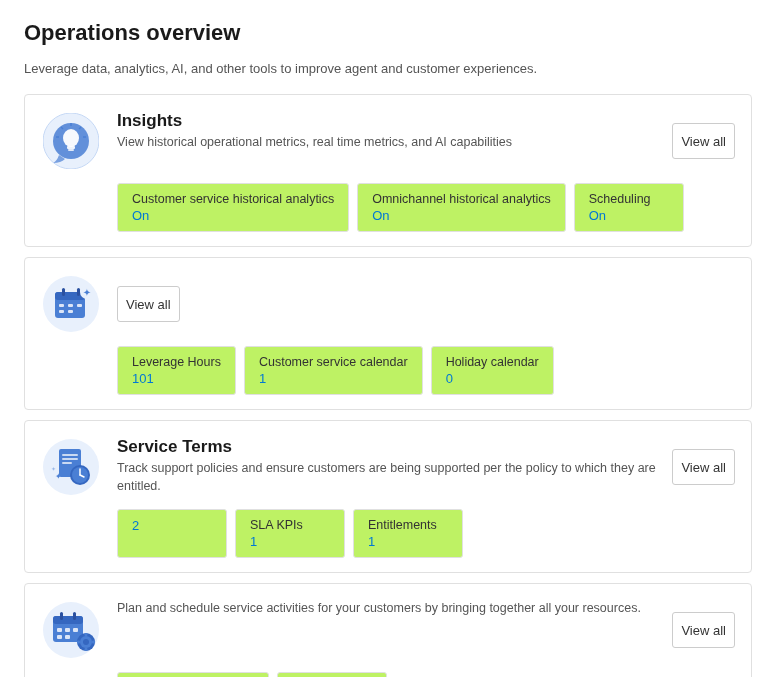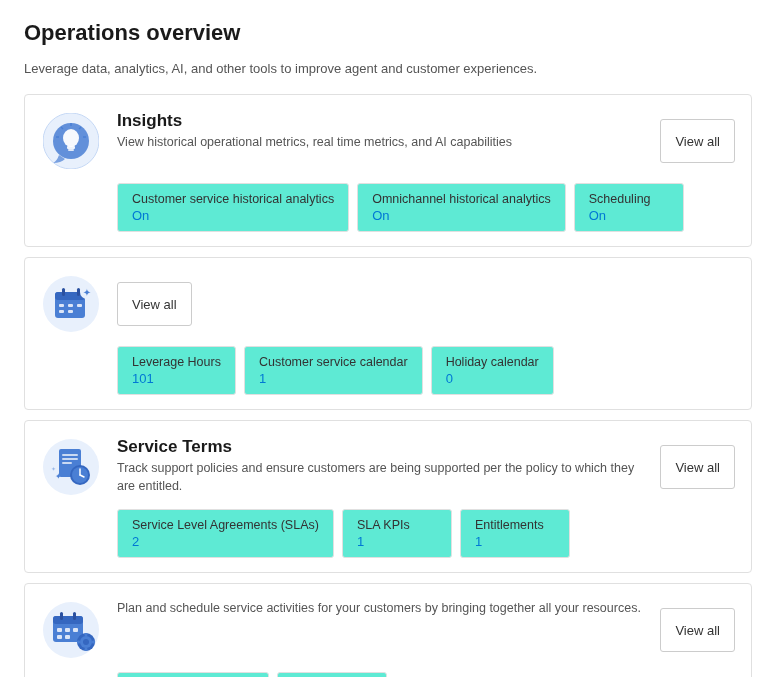--- a/index.html
+++ b/index.html
@@ -54,43 +54,43 @@
       color: #1a1a1a;
       margin-bottom: 3px;
     }
     .section-desc {
       font-size: 12.5px;
       color: #555;
       line-height: 1.4;
     }
     .view-all-btn {
       flex-shrink: 0;
-      padding: 5px 14px;
+      padding: 5px 8px;
       border: 1px solid #ccc;
       border-radius: 3px;
       background: #fff;
       font-size: 13px;
       color: #333;
       cursor: pointer;
-      height: 44px;
+      height: 36px;
       align-self: center;
       white-space: nowrap;
     }
     .section-items {
       display: flex;
       flex-wrap: wrap;
       padding: 0 16px 14px 92px;
       gap: 8px;
     }
     .item-tile {
       border: 1px solid #e0e0e0;
       border-radius: 3px;
       padding: 8px 14px;
       min-width: 110px;
-      background: #5eead4;
+      background: #bef264;
       cursor: pointer;
     }
     .item-label {
       font-size: 12.5px;
       color: #333;
       font-weight: 500;
       margin-bottom: 2px;
     }
     .item-value {
       font-size: 13px;
@@ -211,21 +211,20 @@
   </svg>
           </div>
           <div class="section-info">
             <div class="section-name">Service Terms</div>
             <div class="section-desc">Track support policies and ensure customers are being supported per the policy to which they are entitled.</div>
           </div>
           <button class="view-all-btn">View all</button>
         </div>
         <div class="section-items">
           <div class="item-tile">
-            <div class="item-label">Service Level Agreements (SLAs)</div>
             <div class="item-value">2</div>
           </div>
           <div class="item-tile">
             <div class="item-label">SLA KPIs</div>
             <div class="item-value">1</div>
           </div>
           <div class="item-tile">
             <div class="item-label">Entitlements</div>
             <div class="item-value">1</div>
           </div>

